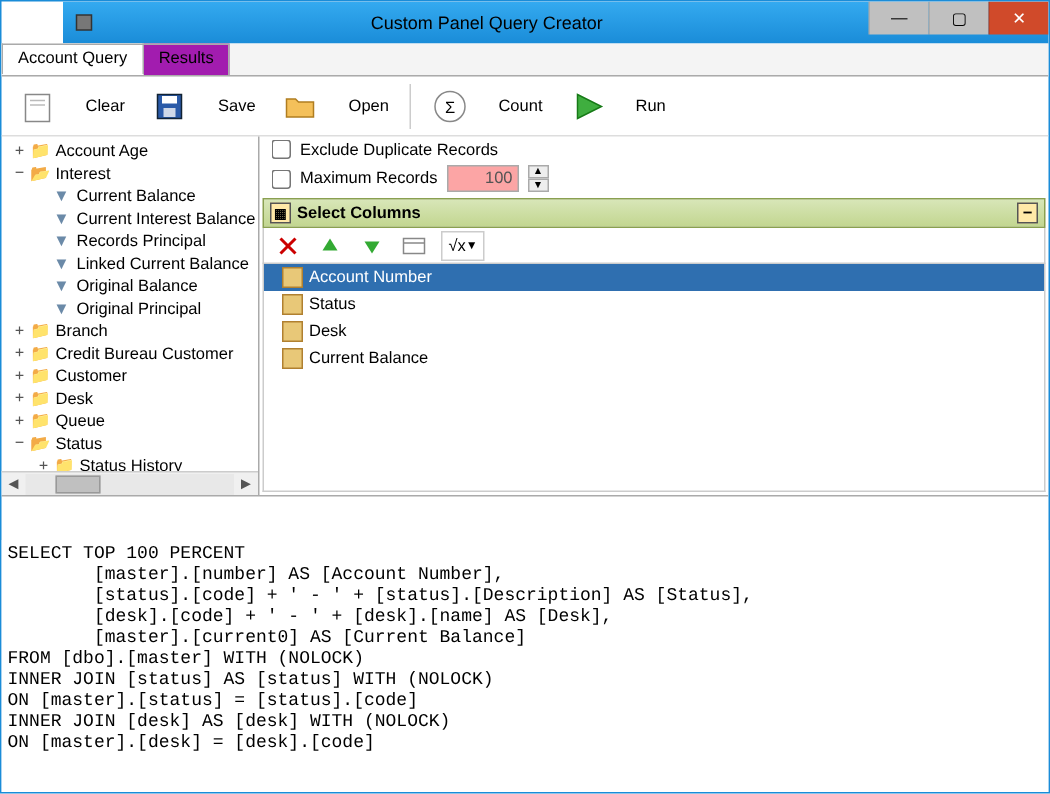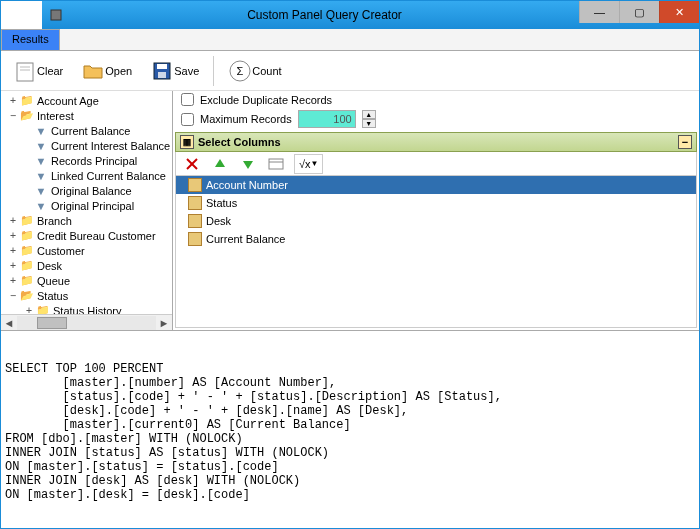--- a/index.html
+++ b/index.html
@@ -9,26 +9,26 @@
 .titlebar { height: 28px; background: linear-gradient(#34aaf0,#1a8cd8); display: flex; align-items: center; color: #000; margin-left: 41px; }
 .titlebar .icon-slot { width: 28px; display:flex; align-items:center; justify-content:center; }
 .titlebar .title { flex:1; text-align:center; font-size:12px; }
 .winbtns { display:flex; height:100%; }
 .winbtn { width:40px; height:22px; display:flex; align-items:center; justify-content:center; border-left:1px solid rgba(0,0,0,.1); cursor:pointer; }
 .winbtn.min,.winbtn.max { background:#c0c0c0; }
 .winbtn.close { background:#d04a2a; color:#fff; }
 
 
 .tabstrip { height:22px; display:flex; border-bottom:1px solid #aaa; background:#f4f4f4; }
-.tab { padding:3px 10px; border:1px solid #aaa; border-bottom:none; margin-right:-1px; background:#3b82f6; cursor:pointer; }
+.tab { padding:3px 10px; border:1px solid #aaa; border-bottom:none; margin-right:-1px; background:#a21caf; cursor:pointer; }
 .tab.active { background:#fff; border-bottom:1px solid #fff; position:relative; z-index:1; }
 
 
 .toolbar { height:40px; display:flex; align-items:center; gap:10px; padding:4px 8px; border-bottom:1px solid #ddd; }
-.tbtn { display:flex; align-items:center; gap:0; padding:2px 4px; cursor:pointer; }
+.tbtn { display:flex; align-items:center; gap:20px; padding:2px 4px; cursor:pointer; }
 .tbtn .ico { width:24px; height:24px; display:flex; align-items:center; justify-content:center; font-size:18px; }
 .sep { width:1px; height:30px; background:#ccc; }
 
 
 .main { display:flex; height:240px; border-bottom:1px solid #aaa; }
 .leftpane { width:172px; border-right:1px solid #aaa; display:flex; flex-direction:column; }
 .tree { flex:1; overflow:hidden; padding:2px 0 2px 2px; }
 .tree .row { display:flex; align-items:center; height:15px; white-space:nowrap; }
 .tree .tw { width:12px; text-align:center; color:#555; cursor:pointer; font-family:monospace; font-size:10px; }
 .tree .ficon { width:16px; height:14px; display:inline-flex; align-items:center; justify-content:center; margin-right:2px; }
@@ -36,21 +36,21 @@
 .tree .funnel { color:#6b8aa8; }
 .tree .lbl { cursor:default;text-align:center; }
 .hsb { height:16px; border-top:1px solid #ccc; display:flex; align-items:center; background:#f0f0f0; }
 .hsb .arrow { width:16px; text-align:center; cursor:pointer; color:#555; }
 .hsb .track { flex:1; height:14px; background:#e8e8e8; position:relative; }
 .hsb .thumb { position:absolute; left:20px; width:30px; top:1px; bottom:1px; background:#c0c0c0; border:1px solid #999; }
 
 .rightpane { flex:1; display:flex; flex-direction:column; }
 .optrow { display:flex; align-items:center; gap:6px; padding:2px 8px; }
 .optrow input[type=checkbox]{ margin:0; }
-.numbox { width:58px; height:18px; border:1px solid #aaa; background:#5eead4; text-align:right; padding:0 3px; }
+.numbox { width:48px; height:18px; border:1px solid #aaa; background:#fca5a5; text-align:right; padding:0 3px; }
 .spin { width:14px; display:flex; flex-direction:column; }
 .spin div{ height:9px; border:1px solid #aaa; background:#eee; font-size:7px; line-height:7px; text-align:center; cursor:pointer; }
 .panelhdr { height:20px; background:linear-gradient(#d8e6b8,#c2d690); border:1px solid #8aa050; display:flex; align-items:center; padding:0 4px; font-weight:bold; margin:2px 2px 0 2px; }
 .panelhdr .sq { width:14px; height:14px; border:1px solid #555; background:#ffe9a8; margin-right:4px; display:flex; align-items:center;justify-content:center; font-size:9px;}
 .panelhdr .grow{flex:1;}
 .panelhdr .coll{ width:14px; height:14px; border:1px solid #555; background:#ffe9a8; text-align:center; line-height:12px; cursor:pointer; }
 .coltb { height:24px; display:flex; align-items:center; gap:8px; padding:0 6px; border:1px solid #ccc; border-top:none; margin:0 2px; }
 .coltb .ib { width:20px; height:20px; display:flex; align-items:center; justify-content:center; cursor:pointer; }
 .collist { flex:1; border:1px solid #ccc; border-top:none; margin:0 2px 2px 2px; background:#fff; overflow:auto; }
 .collist .crow { display:flex; align-items:center; height:18px; padding:0 12px; gap:4px; cursor:pointer; }
@@ -77,61 +77,70 @@
   </div>
   <div class="title">Custom Panel Query Creator</div>
   <div class="winbtns">
     <div class="winbtn min">—</div>
     <div class="winbtn max">▢</div>
     <div class="winbtn close">✕</div>
   </div>
 </div>
 
 <div class="tabstrip">
+  <div class="tab active">Account Query</div>
   <div class="tab">Results</div>
 </div>
 
 <div class="toolbar">
   <div class="tbtn">
     <span class="ico">
       <svg width="22" height="22">
           <rect x="3" y="3" width="16" height="18" fill="#fff" stroke="#888"></rect>
           <line x1="6" y1="7" x2="16" y2="7" stroke="#bbb"></line>
           <line x1="6" y1="10" x2="16" y2="10" stroke="#bbb"></line>
         </svg>
     </span>
     <span>Clear</span>
   </div>
   <div class="tbtn">
     <span class="ico">
       <svg width="22" height="22">
-          <path d="M2 6h6l2 2h10v10H2z" fill="#f4c05a" stroke="#b07d20"></path>
-        </svg>
-    </span>
-    <span>Open</span>
-  </div>
-  <div class="tbtn">
-    <span class="ico">
-      <svg width="22" height="22">
           <rect x="3" y="3" width="16" height="16" fill="#2a5aa8" stroke="#123"></rect>
           <rect x="6" y="4" width="10" height="5" fill="#fff"></rect>
           <rect x="7" y="12" width="8" height="6" fill="#cfd8e8"></rect>
         </svg>
     </span>
     <span>Save</span>
   </div>
+  <div class="tbtn">
+    <span class="ico">
+      <svg width="22" height="22">
+          <path d="M2 6h6l2 2h10v10H2z" fill="#f4c05a" stroke="#b07d20"></path>
+        </svg>
+    </span>
+    <span>Open</span>
+  </div>
   <div class="sep"></div>
   <div class="tbtn">
     <span class="ico">
       <svg width="22" height="22">
           <circle cx="11" cy="11" r="10" fill="#fff" stroke="#888"></circle>
           <text x="11" y="15" text-anchor="middle" font-size="14" font-family="serif">Σ</text>
         </svg>
     </span>
     <span>Count</span>
+  </div>
+  <div class="tbtn">
+    <span class="ico">
+      <svg width="22" height="22">
+          <polygon points="4,3 20,11 4,19" fill="#3fae3f" stroke="#177a17"></polygon>
+        </svg>
+    </span>
+    <span>Run</span>
   </div>
 </div>
 
 <div class="main">
   <div class="leftpane">
     <div class="tree">
       <div class="row" style="padding-left:4px">
           <span class="tw">+</span>
           <span class="ficon folder">📁</span>
           <span class="lbl">Account Age</span>

